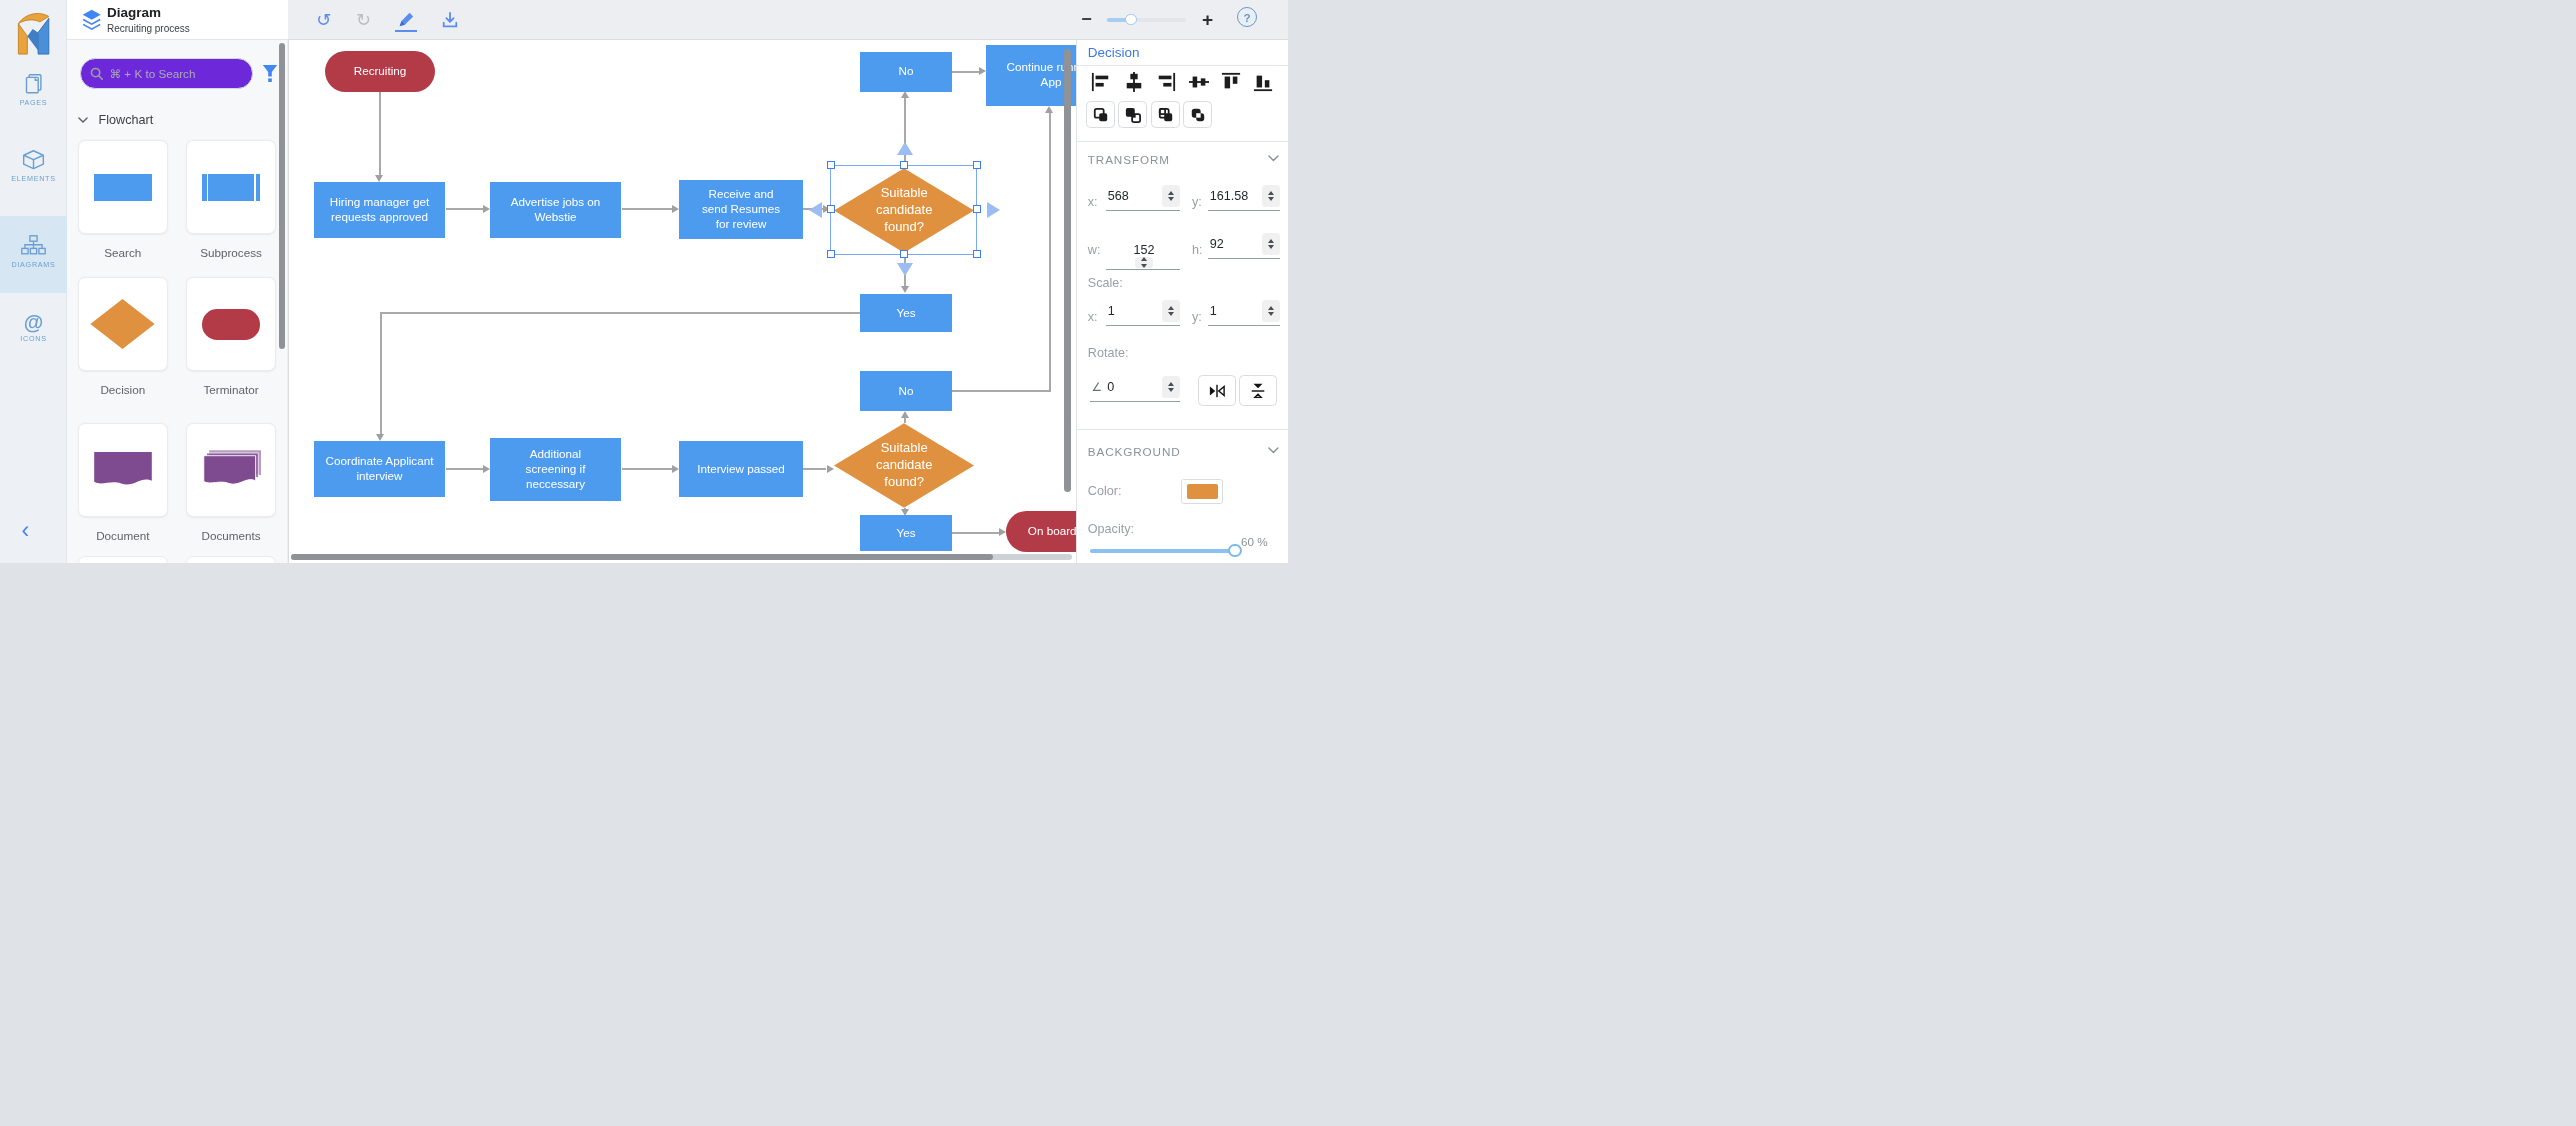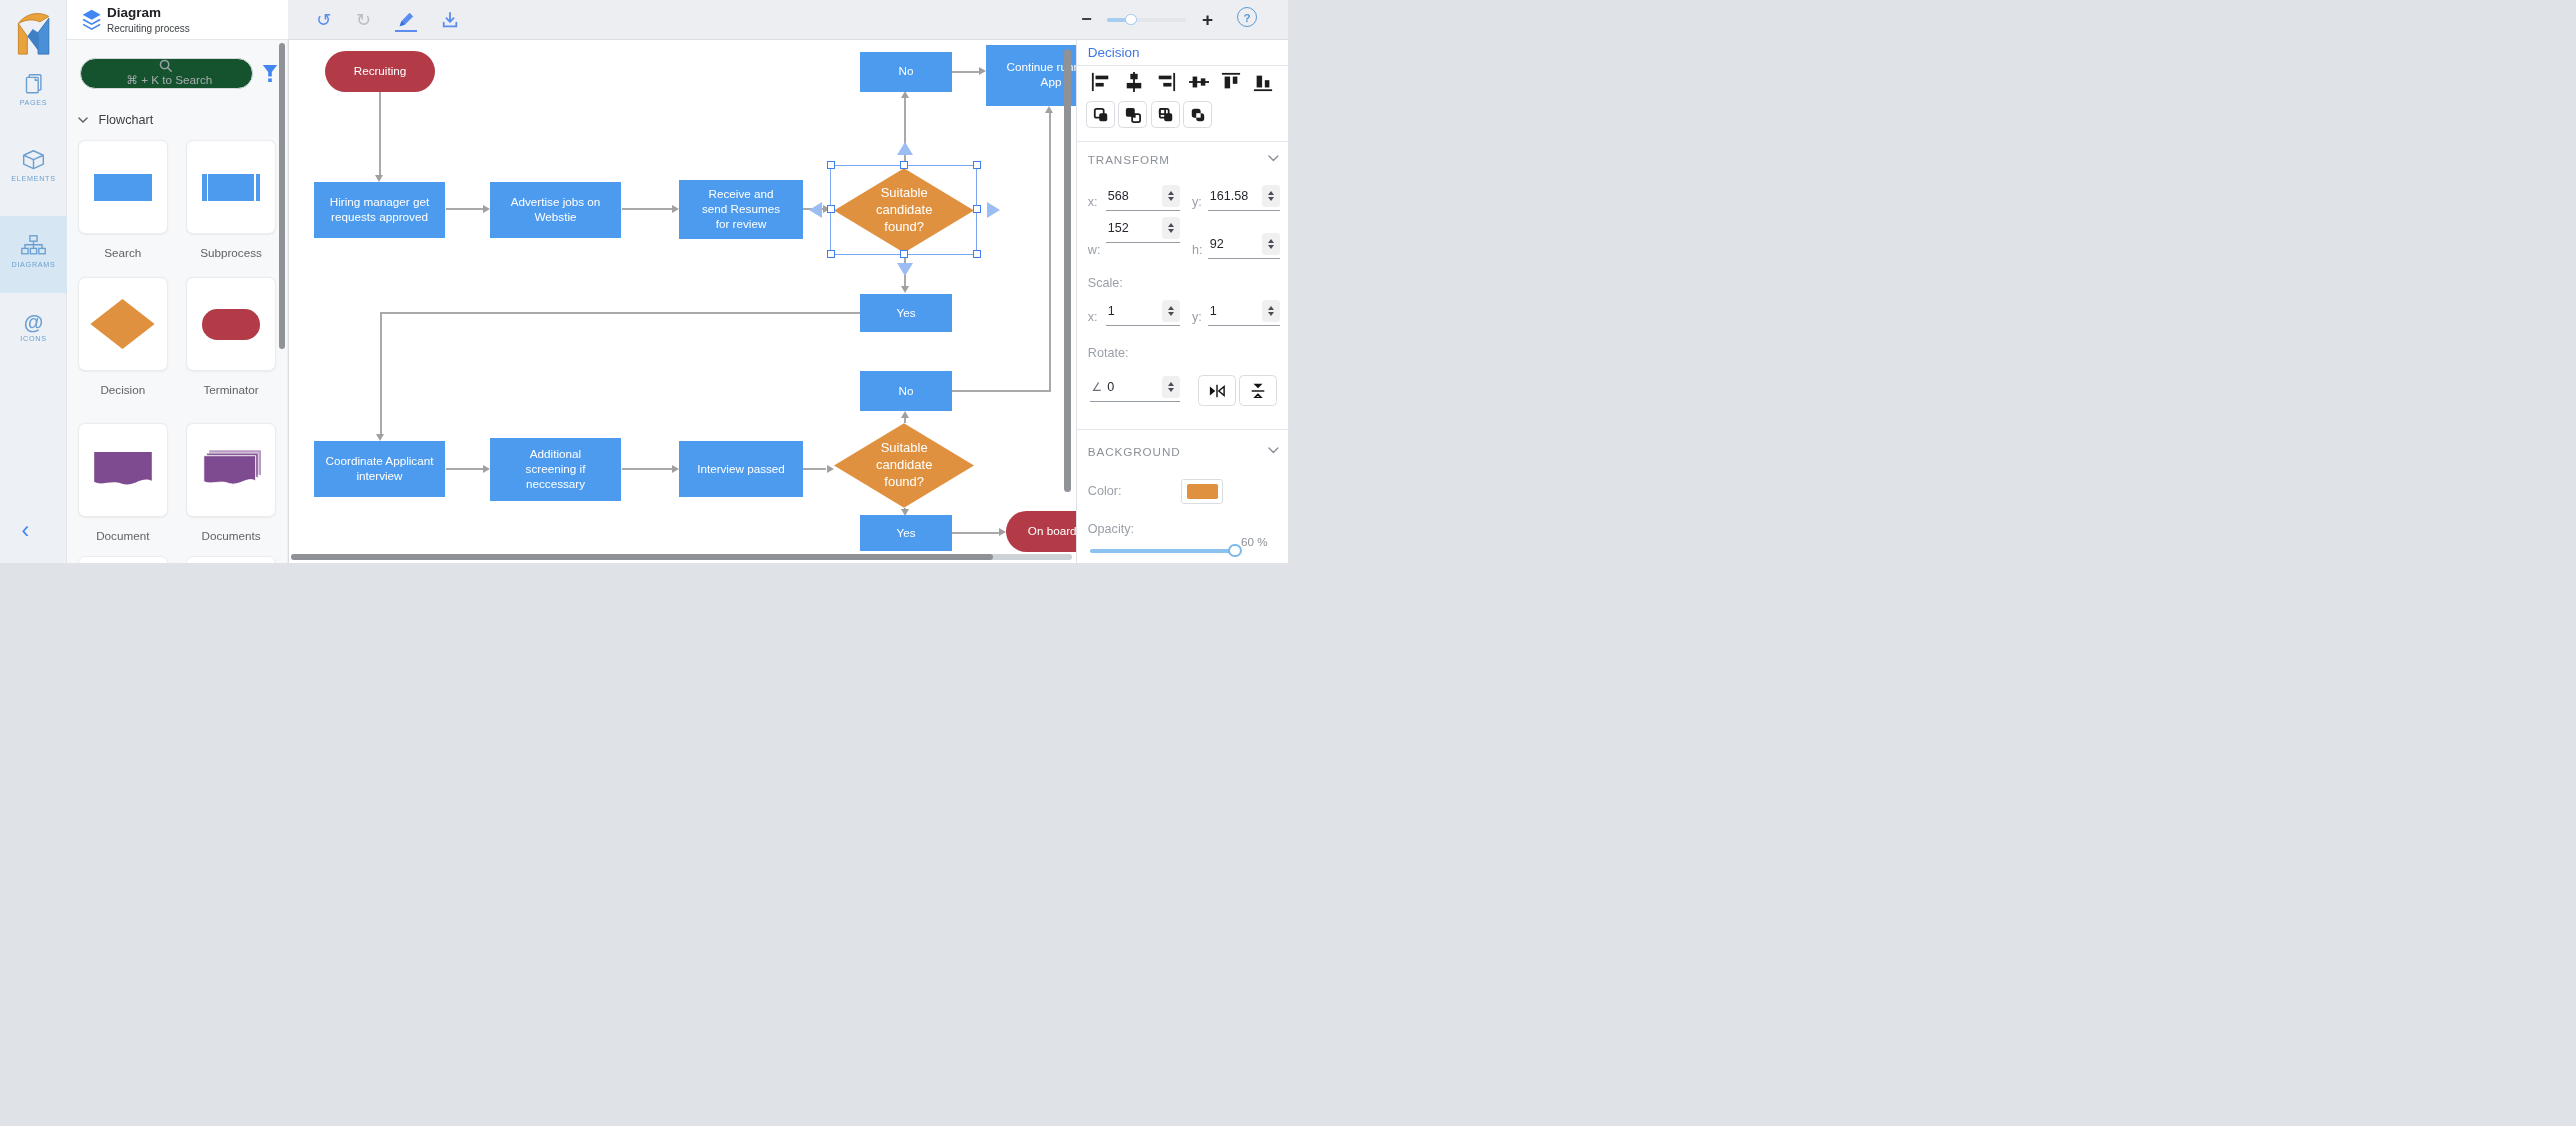--- a/index.html
+++ b/index.html
@@ -15,21 +15,21 @@
   .rail-item.active{background:#d6e6f3;padding-top:18px;}
   .rail-at{font-size:20px;line-height:18px;color:#6b9fd2;font-weight:bold;}
   .collapse{position:absolute;left:21.6px;top:520px;font-size:23.4px;color:#4285f4;line-height:20px;cursor:pointer;}
 
   
   .spanel{position:absolute;left:67px;top:0;width:220px;height:563px;background:#f7f8f9;}
   .spanel-header{position:absolute;left:0;top:0;width:248px;height:40px;background:#ffffff;border-bottom:0.9px solid #e4e7ea;}
   .layers-ic{position:absolute;left:12.6px;top:8px;}
   .sp-title{position:absolute;left:40px;top:4.5px;font-size:13.5px;font-weight:bold;color:#202124;}
   .sp-sub{position:absolute;left:40px;top:22.5px;font-size:10px;color:#3c4043;}
-  .search{position:absolute;left:12.6px;top:58px;width:173px;height:31px;border:0.9px solid #d5d9de;border-radius:15.3px;background:#14532d;display:flex;align-items:center;padding:0 9px;flex-direction:column;}
+  .search{position:absolute;left:12.6px;top:58px;width:173px;height:31px;border:0.9px solid #d5d9de;border-radius:15.3px;background:#6d28d9;display:flex;align-items:center;padding:0 9px;}
   .search .ph{font-size:11.7px;color:#a9adb3;margin-left:6.3px;}
   .funnel{position:absolute;left:194px;top:63px;}
   .section-head{position:absolute;left:10.8px;top:113px;display:flex;align-items:center;color:#3c4043;font-size:12.6px;}
   .section-head .chev{margin-right:10.8px;color:#5f6368;}
   .card{position:absolute;width:90px;height:94px;background:#fff;border:0.9px solid #ececee;border-radius:7.2px;box-shadow:0 0.9px 1.8px rgba(0,0,0,.06);display:flex;align-items:center;justify-content:center;cursor:pointer;}
   .card-label{position:absolute;width:90px;text-align:center;font-size:11.7px;color:#5f6368;}
   .shape-proc{width:58px;height:27px;background:#4d9bef;}
   .shape-sub{width:58px;height:27px;background:#4d9bef;position:relative;}
   .shape-sub:before,.shape-sub:after{content:"";position:absolute;top:0;width:1.8px;height:27px;background:#fff;}
   .shape-sub:before{left:4.5px;} .shape-sub:after{right:4.5px;}
@@ -472,21 +472,21 @@
     <span class="flabel" style="left:115px;top:155px;">y:</span>
     <div class="finput" style="left:131px;top:144px;width:72px;">
       <span class="fval">161.58</span>
       <span class="stepper">
           <i class="up"></i>
           <i class="dn"></i>
         </span>
     </div>
 
     <span class="flabel" style="left:10.8px;top:203px;">w:</span>
-    <div class="finput" style="left:29px;top:176px;width:74px;">
+    <div class="finput" style="left:29px;top:203px;width:74px;flex-direction:column;">
       <span class="fval">152</span>
       <span class="stepper">
           <i class="up"></i>
           <i class="dn"></i>
         </span>
     </div>
     <span class="flabel" style="left:115px;top:203px;">h:</span>
     <div class="finput" style="left:131px;top:192px;width:72px;">
       <span class="fval">92</span>
       <span class="stepper">

